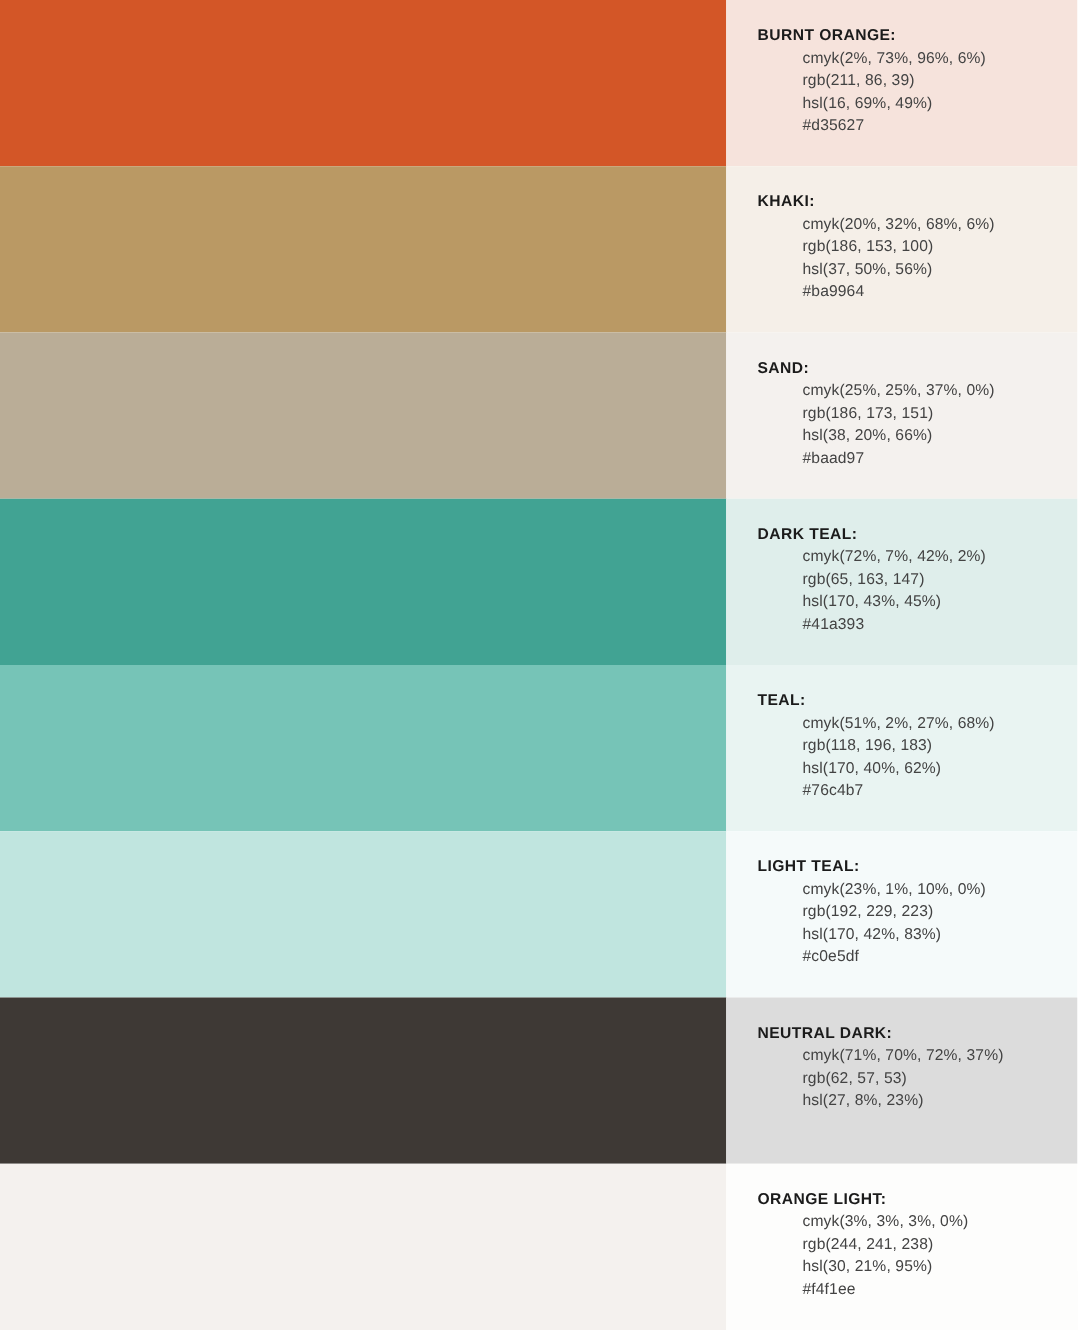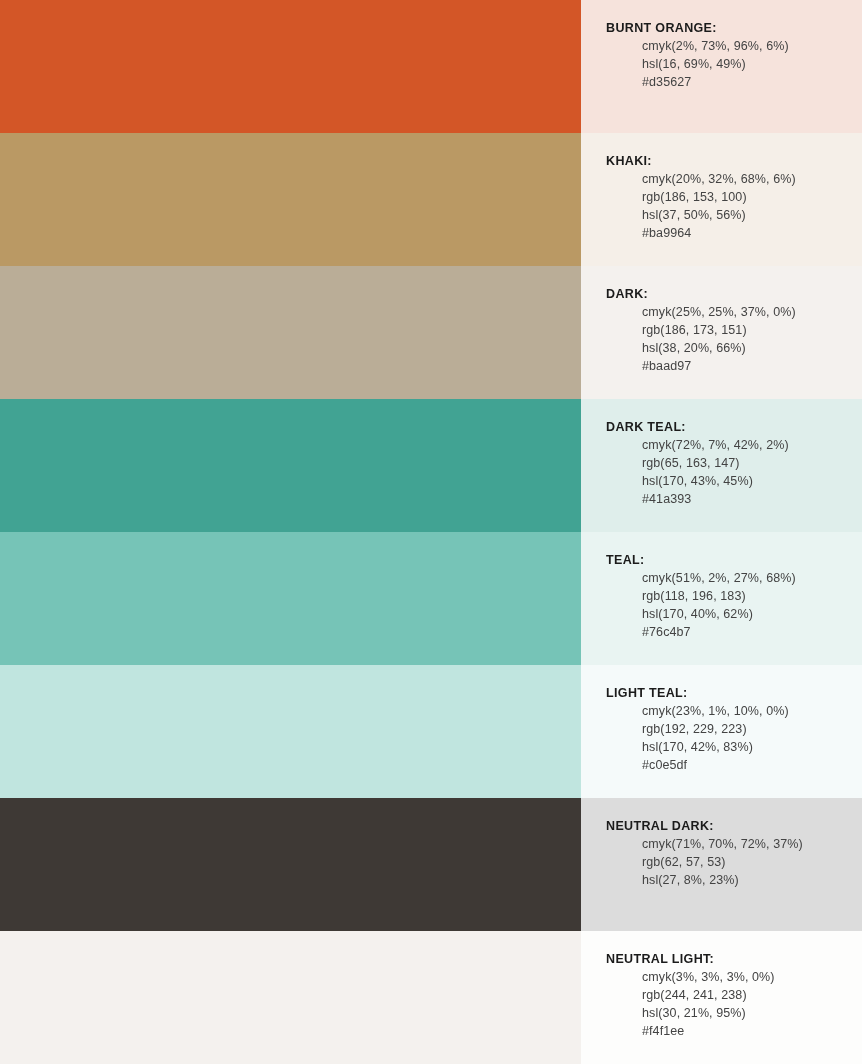--- a/index.html
+++ b/index.html
@@ -64,38 +64,39 @@
 </style>
 </head>
 <body>
 
 <div id="palette">
     <div class="swatch-row">
       <div class="swatch-chip" style="background: rgb(211, 86, 39);"></div>
       <div class="swatch-info" style="background: rgb(246, 227, 220);">
         <div class="swatch-name">BURNT ORANGE:</div>
         <div class="swatch-value">cmyk(2%, 73%, 96%, 6%)</div>
+        <div class="swatch-value">rgb(211, 86, 39)</div>
         <div class="swatch-value">hsl(16, 69%, 49%)</div>
         <div class="swatch-value">#d35627</div>
       </div>
     </div>
     <div class="swatch-row">
       <div class="swatch-chip" style="background: rgb(186, 153, 100);"></div>
       <div class="swatch-info" style="background: rgb(245, 239, 232);">
         <div class="swatch-name">KHAKI:</div>
         <div class="swatch-value">cmyk(20%, 32%, 68%, 6%)</div>
         <div class="swatch-value">rgb(186, 153, 100)</div>
         <div class="swatch-value">hsl(37, 50%, 56%)</div>
         <div class="swatch-value">#ba9964</div>
       </div>
     </div>
     <div class="swatch-row">
       <div class="swatch-chip" style="background: rgb(186, 173, 151);"></div>
       <div class="swatch-info" style="background: rgb(244, 241, 238);">
-        <div class="swatch-name">DARK:</div>
+        <div class="swatch-name">SAND:</div>
         <div class="swatch-value">cmyk(25%, 25%, 37%, 0%)</div>
         <div class="swatch-value">rgb(186, 173, 151)</div>
         <div class="swatch-value">hsl(38, 20%, 66%)</div>
         <div class="swatch-value">#baad97</div>
       </div>
     </div>
     <div class="swatch-row">
       <div class="swatch-chip" style="background: rgb(65, 163, 147);"></div>
       <div class="swatch-info" style="background: rgb(223, 238, 235);">
         <div class="swatch-name">DARK TEAL:</div>
@@ -130,20 +131,20 @@
       <div class="swatch-info" style="background: rgb(220, 220, 220);">
         <div class="swatch-name">NEUTRAL DARK:</div>
         <div class="swatch-value">cmyk(71%, 70%, 72%, 37%)</div>
         <div class="swatch-value">rgb(62, 57, 53)</div>
         <div class="swatch-value">hsl(27, 8%, 23%)</div>
       </div>
     </div>
     <div class="swatch-row">
       <div class="swatch-chip" style="background: rgb(244, 241, 238);"></div>
       <div class="swatch-info" style="background: rgb(253, 253, 252);">
-        <div class="swatch-name">NEUTRAL LIGHT:</div>
+        <div class="swatch-name">ORANGE LIGHT:</div>
         <div class="swatch-value">cmyk(3%, 3%, 3%, 0%)</div>
         <div class="swatch-value">rgb(244, 241, 238)</div>
         <div class="swatch-value">hsl(30, 21%, 95%)</div>
         <div class="swatch-value">#f4f1ee</div>
       </div>
     </div>
   </div>
 
 </body></html>

